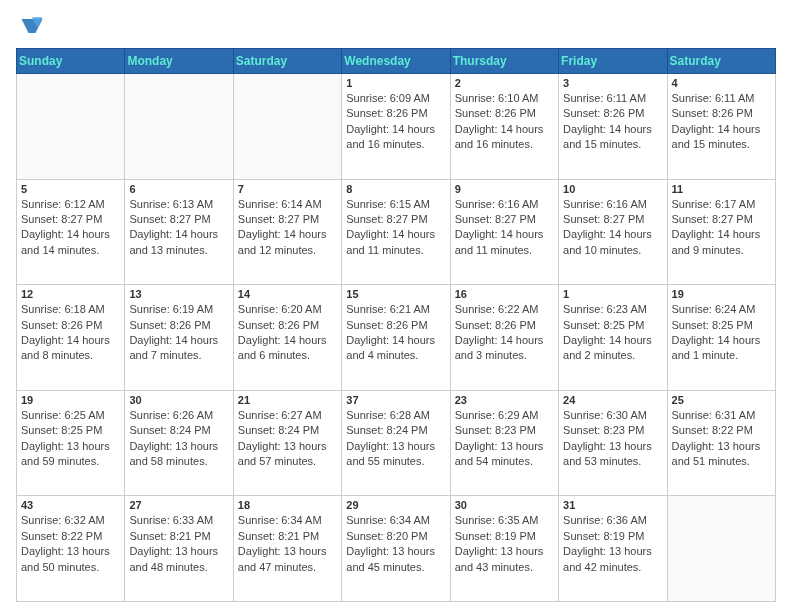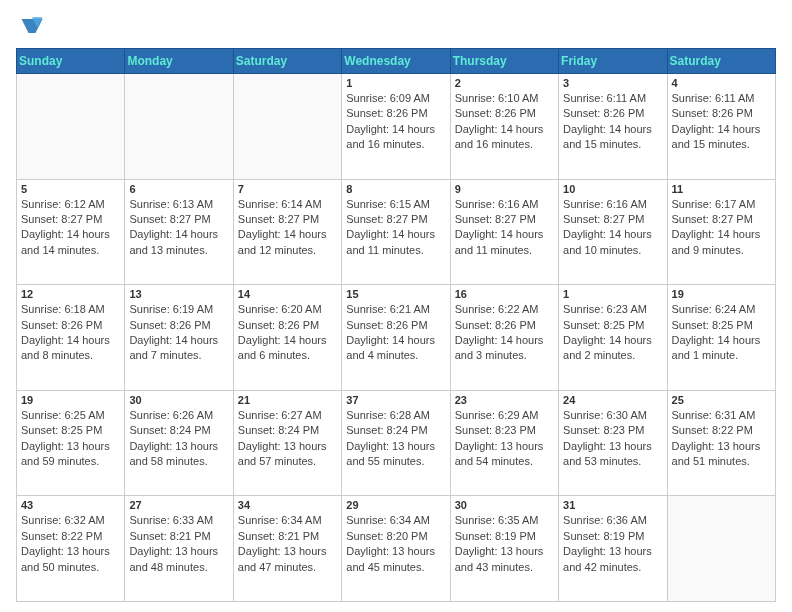--- a/index.html
+++ b/index.html
@@ -255,21 +255,21 @@
         <tr>
           <td>
             <span class="day-number">43</span>
             <div class="day-info">Sunrise: 6:32 AM<br>Sunset: 8:22 PM<br>Daylight: 13 hours and 50 minutes.</div>
           </td>
           <td>
             <span class="day-number">27</span>
             <div class="day-info">Sunrise: 6:33 AM<br>Sunset: 8:21 PM<br>Daylight: 13 hours and 48 minutes.</div>
           </td>
           <td>
-            <span class="day-number">34</span>
+            <span class="day-number">18</span>
             <div class="day-info">Sunrise: 6:34 AM<br>Sunset: 8:21 PM<br>Daylight: 13 hours and 47 minutes.</div>
           </td>
           <td>
             <span class="day-number">29</span>
             <div class="day-info">Sunrise: 6:34 AM<br>Sunset: 8:20 PM<br>Daylight: 13 hours and 45 minutes.</div>
           </td>
           <td>
             <span class="day-number">30</span>
             <div class="day-info">Sunrise: 6:35 AM<br>Sunset: 8:19 PM<br>Daylight: 13 hours and 43 minutes.</div>
           </td>

